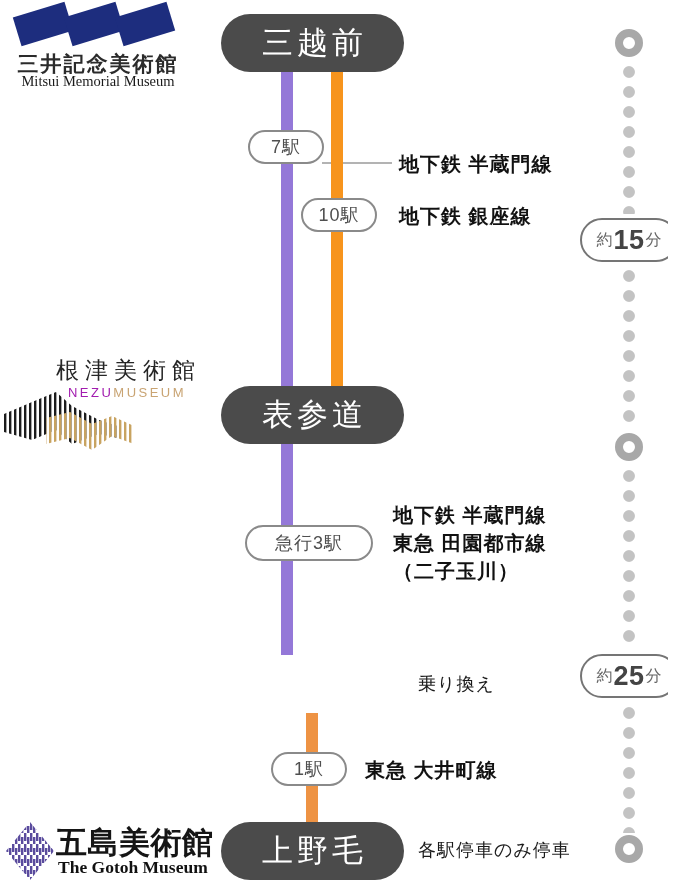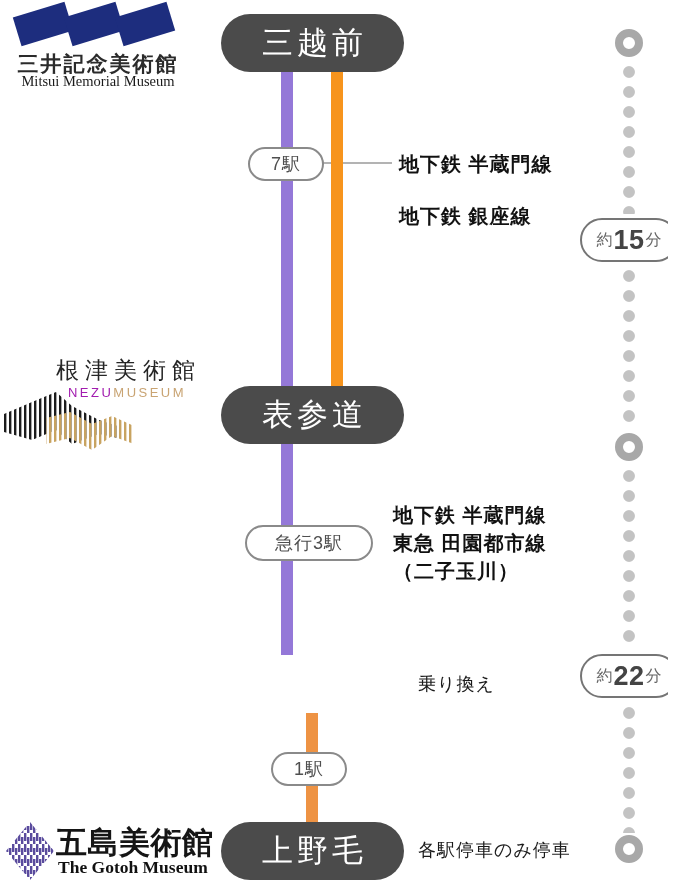--- a/index.html
+++ b/index.html
@@ -26,21 +26,21 @@
   .station-2 { top:386px; }
   .station-3 { top:655px; width:186px; background:#a9a9a9; font-size:27px; letter-spacing:2px; }
   .station-4 { top:822px; }
 
   
   .count-badge {
     position:absolute; background:#ffffff; border:2px solid #8a8a8a; border-radius:18px;
     color:#4f4f4f; font-size:18px; display:flex; align-items:center; justify-content:center;
     z-index:4; letter-spacing:1px;
   }
-  .badge-7   { left:248px; top:147px; width:76px;  height:34px;text-align:center; }
+  .badge-7   { left:248px; top:130px; width:76px;  height:34px;text-align:center; }
   .badge-10  { left:301px; top:198px; width:76px;  height:34px; }
   .badge-exp { left:245px; top:525px; width:128px; height:36px; }
   .badge-1   { left:271px; top:752px; width:76px;  height:34px; }
 
   .connector { position:absolute; left:322px; top:162px; width:70px; height:2px; background:#b3b3b3; z-index:0; }
 
   
   .line-label {
     position:absolute; font-weight:700; font-size:20px; color:#111111;
     letter-spacing:1px; white-space:nowrap; z-index:4;
@@ -170,47 +170,49 @@
 
   <div class="station station-1">三越前</div>
   <div class="station station-2">表参道</div>
   <div class="station station-4">上野毛</div>
 
   <div class="connector"></div>
 
   <div class="count-badge badge-7">7駅</div>
   <div class="line-label label-hanzomon">地下鉄 半蔵門線</div>
 
+  <div class="count-badge badge-10">10駅</div>
   <div class="line-label label-ginza">地下鉄 銀座線</div>
 
   <div class="count-badge badge-exp">急行3駅</div>
   <div class="line-label label-express">
     <div>地下鉄 半蔵門線</div>
     <div>東急 田園都市線</div>
     <div>（二子玉川）</div>
   </div>
 
   <div class="count-badge badge-1">1駅</div>
+  <div class="line-label label-oimachi">東急 大井町線</div>
 
   <div class="note-label note-transfer">乗り換え</div>
   <div class="note-label note-local">各駅停車のみ停車</div>
 
   <div>
     <div class="ring ring-1"></div>
     <div class="dotseg dotseg-1"></div>
     <div class="time-badge time-1">
         <span>約</span>
         <span class="num">15</span>
         <span>分</span>
       </div>
     <div class="dotseg dotseg-2"></div>
     <div class="ring ring-2"></div>
     <div class="dotseg dotseg-3"></div>
     <div class="time-badge time-2">
         <span>約</span>
-        <span class="num">22</span>
+        <span class="num">25</span>
         <span>分</span>
       </div>
     <div class="dotseg dotseg-4"></div>
     <div class="ring ring-3"></div>
   </div>
 
 </div>
 
 </body></html>

